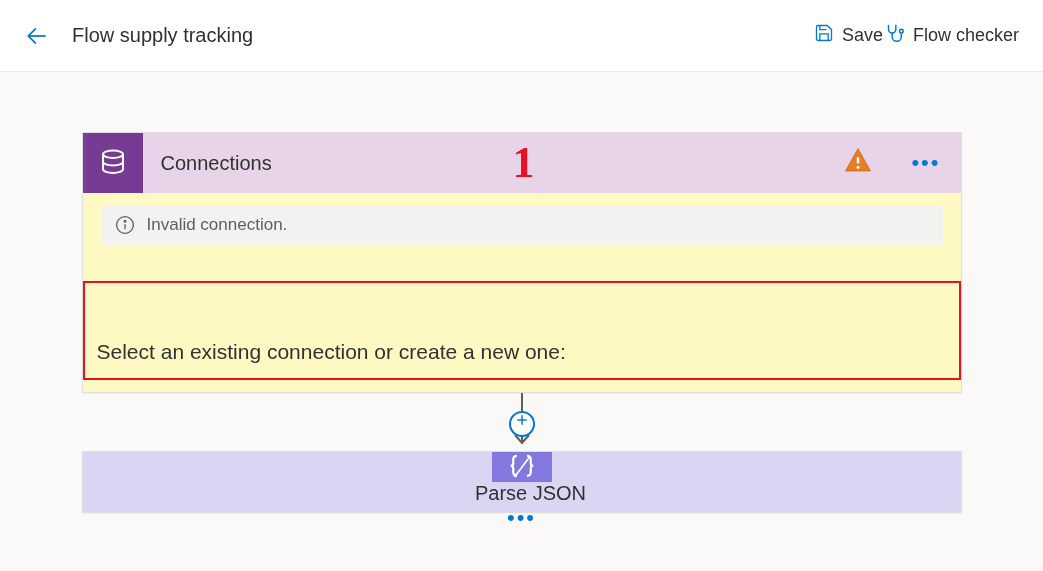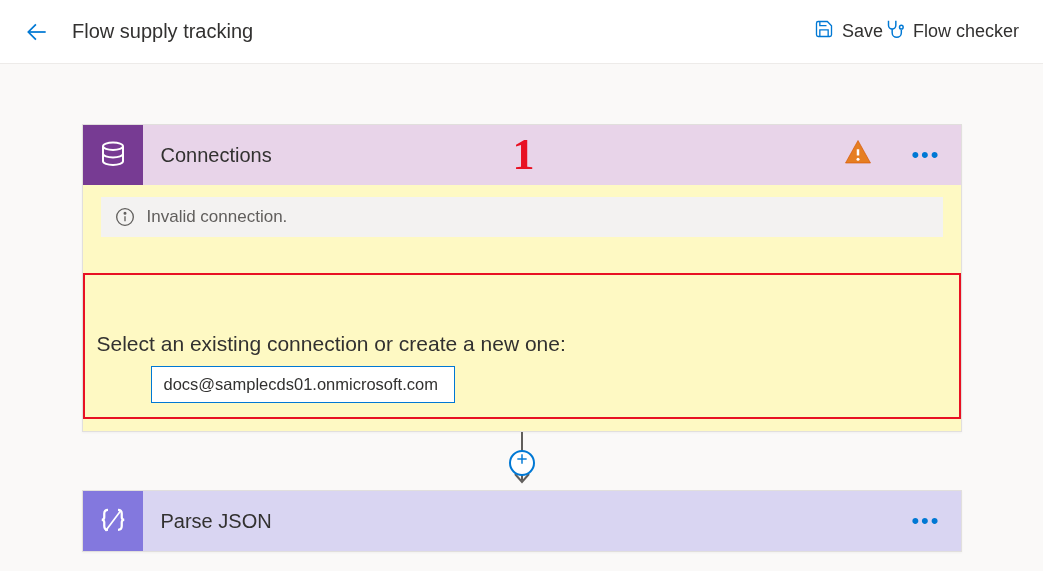--- a/index.html
+++ b/index.html
@@ -10,21 +10,21 @@
       height: 571px;
       overflow: hidden;
     }
     .top-bar {
       display: flex;
       align-items: center;
       justify-content: space-between;
       padding: 10px 24px;
       background: #ffffff;
       border-bottom: 1px solid #edebe9;
-      height: 64px;
+      height: 72px;
     }
     .top-left {
       display: flex;
       align-items: center;
       gap: 22px;
     }
     .back-arrow {
       color: #0078d4;
       cursor: pointer;
       display: flex;
@@ -63,20 +63,21 @@
     }
     .card-header {
       display: flex;
       align-items: center;
       height: 60px;
       background: #e8d4e9;
       position: relative;
     }
     .card-header.parse {
       background: #d9d5f2;
+      flex-direction: column;
     }
     .card-icon-box {
       width: 60px;
       height: 60px;
       background: #773b93;
       display: flex;
       align-items: center;
       justify-content: center;
       color: #fff;
     }
@@ -236,21 +237,20 @@
       <svg width="20" height="20" viewBox="0 0 24 24" fill="none" stroke="#605e5c" stroke-width="1.6">
         <circle cx="12" cy="12" r="10"></circle>
         <line x1="12" y1="11" x2="12" y2="17"></line>
         <circle cx="12" cy="7.5" r="1" fill="#605e5c"></circle>
       </svg>
       <span>Invalid connection.</span>
     </div>
 
     <div class="conn-section">
       <div class="conn-prompt">Select an existing connection or create a new one:</div>
-      <div class="conn-item">docs@samplecds01.onmicrosoft.com</div>
 
     </div>
   </div>
 
   <div class="connector">
     <svg width="20" height="58" viewBox="0 0 20 58">
       <line x1="10" y1="0" x2="10" y2="48" stroke="#605e5c" stroke-width="2"></line>
       <polyline points="3,42 10,50 17,42" fill="none" stroke="#605e5c" stroke-width="2"></polyline>
     </svg>
     <div class="plus-circle">

